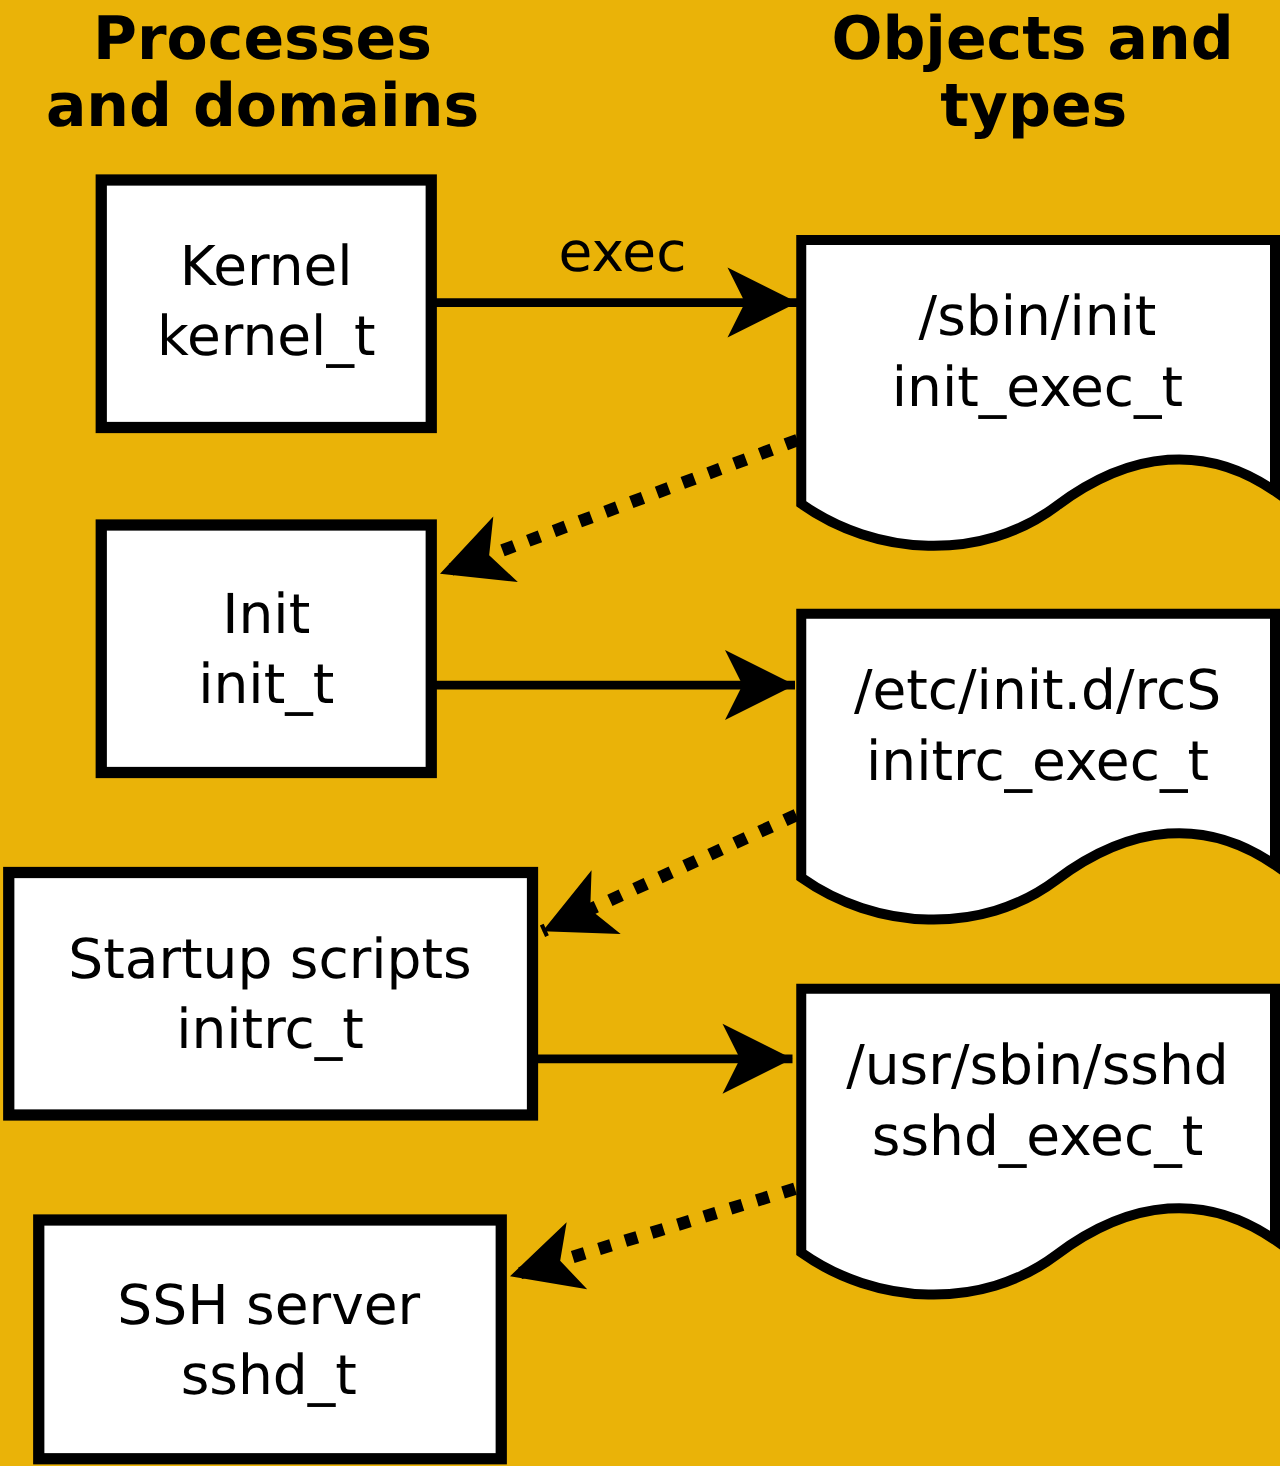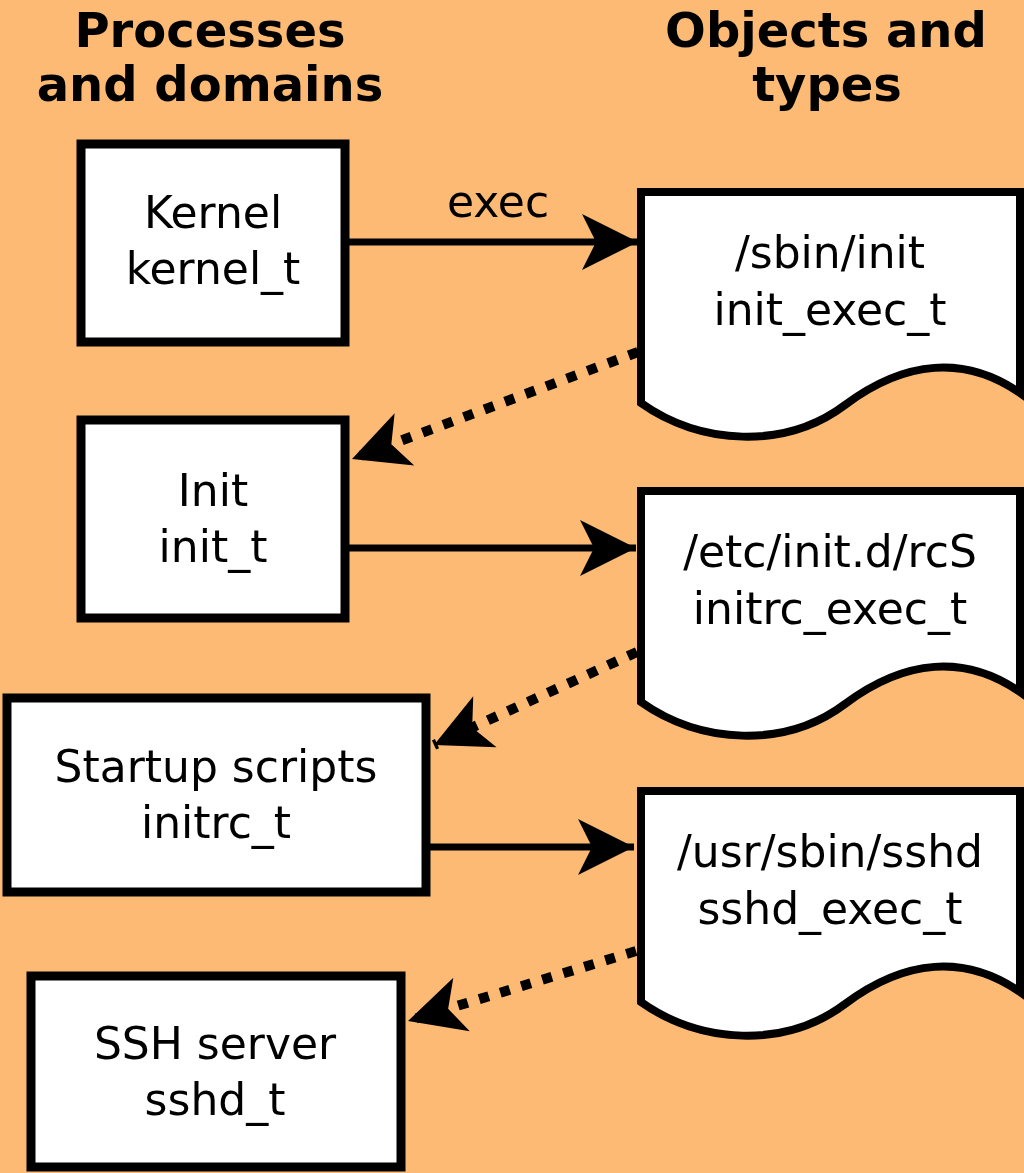--- a/index.html
+++ b/index.html
@@ -4,21 +4,21 @@
 <style>
   html, body {
     margin: 0;
     padding: 0;
     background: #ffffff;
   }
   .canvas {
     width: 1024px;
     height: 1173px;
     position: relative;
-    background: #fdba74;
+    background: #eab308;
     font-family: "DejaVu Sans", sans-serif;
   }
   svg text {
     font-family: "DejaVu Sans", sans-serif;
     fill: #000000;
   }
   .hdr {
     font-size: 48px;
     font-weight: bold;
     text-anchor: middle;

